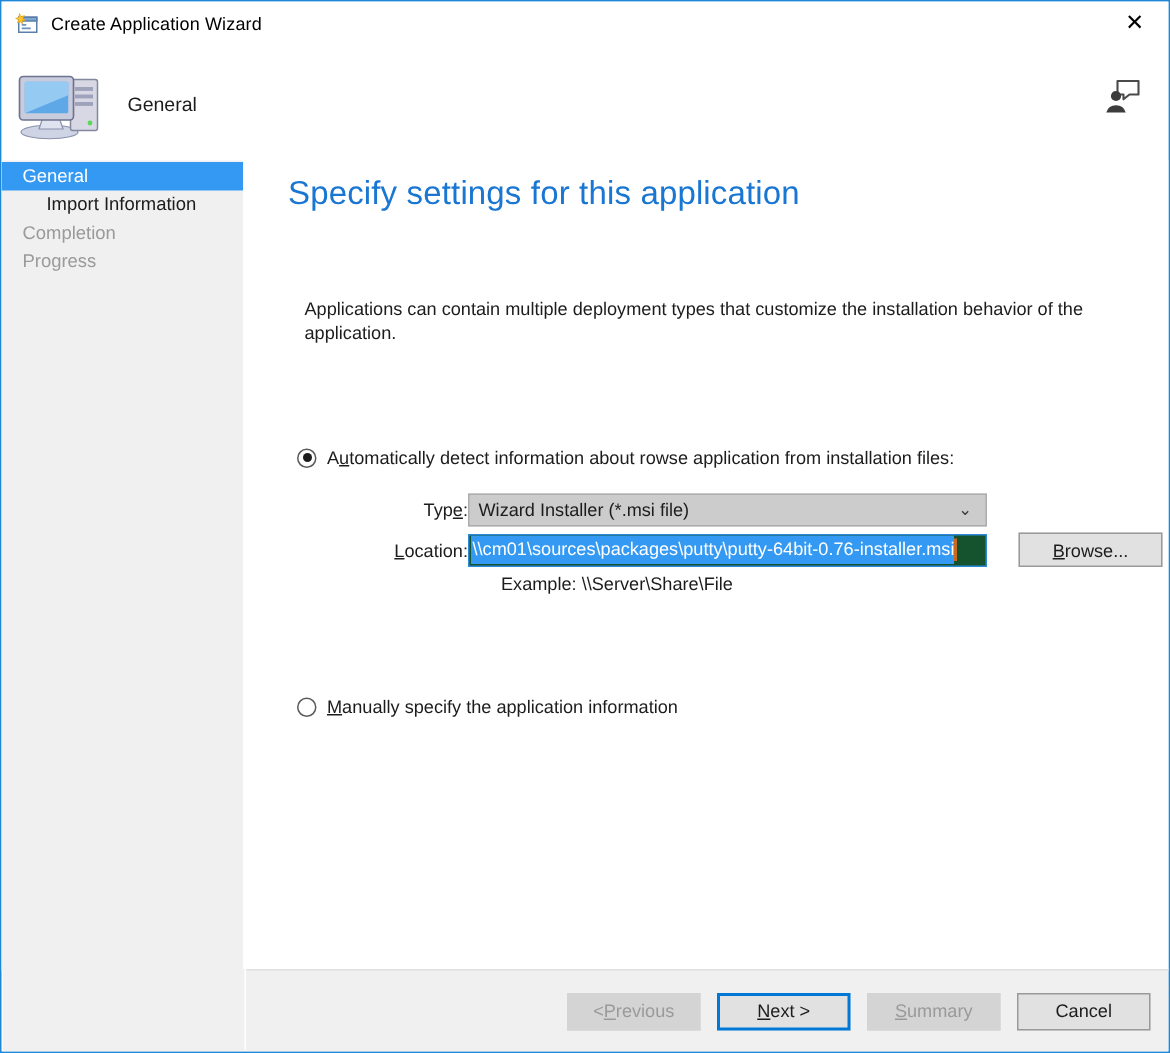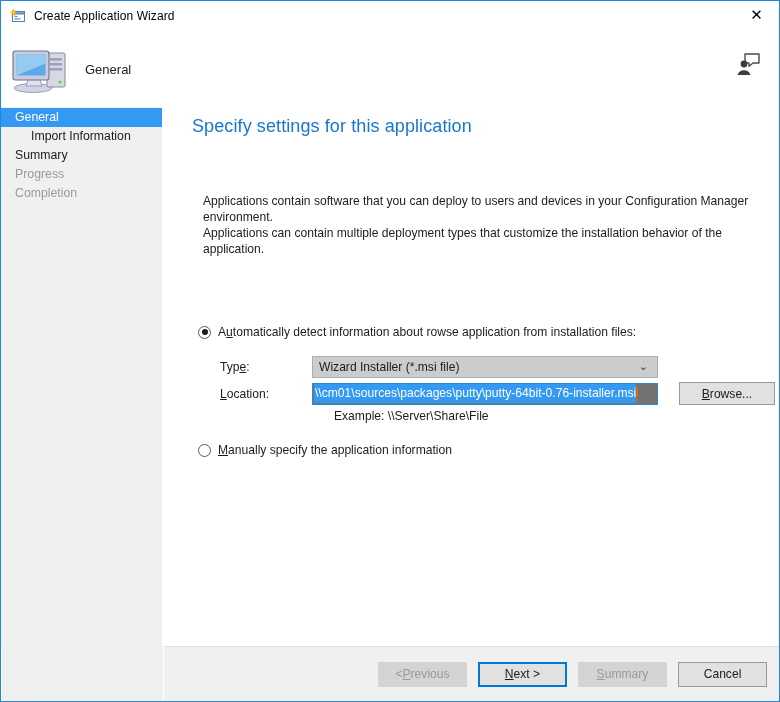--- a/index.html
+++ b/index.html
@@ -128,21 +128,21 @@
 
   .content {
     flex: 1;
     background: #ffffff;
     position: relative;
     padding-left: 28px;
     padding-top: 9px;
     box-sizing: border-box;
   }
   .page-heading {
-    font-size: 18px;
+    font-size: 22px;
     color: #1976d2;
     font-weight: normal;
     margin: 0;
     letter-spacing: 0.1px;
   }
   .desc {
     margin-top: 56px;
     margin-left: 11px;
     font-size: 12.1px;
     color: #1c1c1c;
@@ -184,20 +184,21 @@
   .u { text-decoration: underline; }
 
   .form-rows {
     margin-top: 17px;
     margin-left: 22px;
   }
   .form-row {
     display: flex;
     align-items: center;
     margin-bottom: 4px;
+    text-align: right;
   }
   .form-label {
     width: 92px;
     font-size: 12.1px;
     color: #1c1c1c;
     flex: none;
   }
   .combo {
     width: 346px;
     height: 22px;
@@ -216,21 +217,21 @@
     right: 9px;
     top: 3px;
     font-size: 11px;
     color: #3c3c3c;
     font-family: "DejaVu Sans", sans-serif;
   }
   .textfield {
     width: 346px;
     height: 22px;
     box-sizing: border-box;
-    background: #737373;
+    background: #14532d;
     border: 1px solid #2b8ad8;
     display: flex;
     align-items: center;
     padding-left: 1px;
     font-size: 12.1px;
     overflow: hidden;
     position: relative;
   }
   .sel-text {
     background: #3399f3;
@@ -258,21 +259,21 @@
     align-items: center;
     justify-content: center;
   }
   .example {
     margin-left: 114px;
     margin-top: 4px;
     font-size: 12.1px;
     color: #1c1c1c;
   }
   .second-opt {
-    margin-top: 20px;
+    margin-top: 68px;
     margin-left: 6px;
   }
 
   
   .watermark {
     position: absolute;
     right: -42px;
     bottom: 8px;
     text-align: left;
     pointer-events: none;
@@ -384,32 +385,30 @@
         <path d="M4.5 26 a6.8 6.8 0 0 1 13 0 z" fill="#3c3c3c"></path>
       </svg>
     </div>
   </div>
 
   <div class="body-area">
 
     <div class="sidebar">
       <div class="nav-item selected">General</div>
       <div class="nav-item indent">Import Information</div>
-      <div class="nav-item">Summary</div>
+      <div class="nav-item disabled">Completion</div>
       <div class="nav-item disabled">Progress</div>
-      <div class="nav-item disabled">Completion</div>
     </div>
 
     <div class="divider"></div>
 
     <div class="content">
       <h1 class="page-heading">Specify settings for this application</h1>
 
       <div class="desc">
-        <div>Applications contain software that you can deploy to users and devices in your Configuration Manager environment.</div>
         <div>Applications can contain multiple deployment types that customize the installation behavior of the application.</div>
       </div>
 
       <div class="opt-group">
         <div class="radio-row">
           <span class="radio checked"></span>
           <span><span>A</span><span class="u">u</span><span>tomatically detect information about rowse application from installation files:</span></span>
         </div>
 
         <div class="form-rows">

